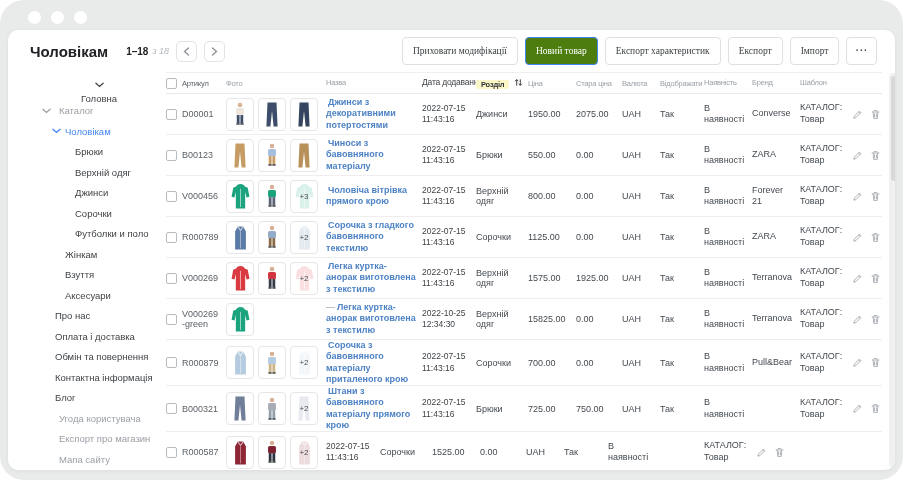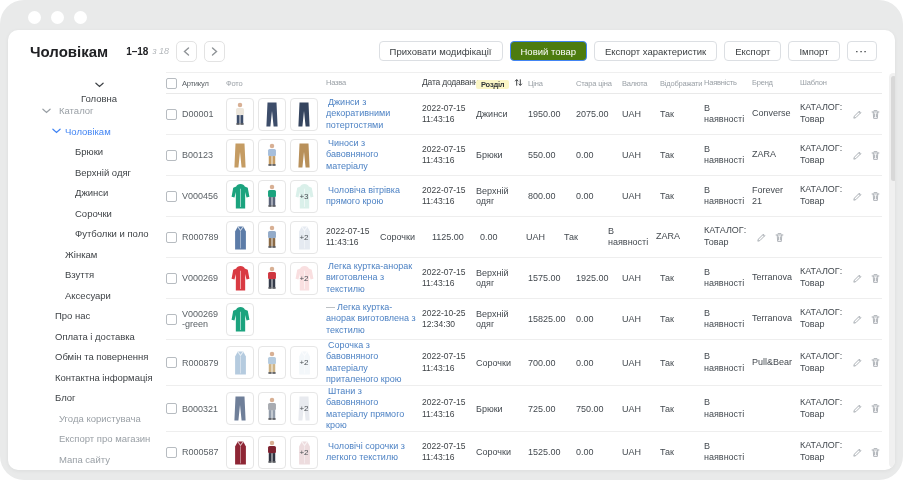--- a/index.html
+++ b/index.html
@@ -19,23 +19,23 @@
   
   .topbar { display:flex; align-items:center; height:42px; padding:0 18px 0 22px; }
   .page-title { font-size:15px; font-weight:700; color:#202124; margin-right:18px; }
   .pager { display:flex; align-items:center; gap:7px; }
   .pg-range { font-size:10px; font-weight:700; color:#202124; }
   .pg-of { font-size:9px; color:#b4b8bc; margin-left:-3px;font-style:italic; }
   .pg-btn { width:21px; height:21px; border:1px solid #e3e3e3; border-radius:5px;
             background:#fff; display:flex; align-items:center; justify-content:center;
             color:#8f9397; cursor:pointer; }
   .toolbar { margin-left:auto; display:flex; align-items:center; gap:7px; }
-  .btn { height:20px; padding:0 10px; border:1px solid #dcdfe3; border-radius:4px;
+  .btn { height:28px; padding:0 10px; border:1px solid #dcdfe3; border-radius:4px;
          background:#fff; font-size:9.5px; color:#3c4043; display:flex; align-items:center;
-         cursor:pointer; white-space:nowrap; font-family:Liberation Sans, sans-serif; }
+         cursor:pointer; white-space:nowrap; font-family:Liberation Serif, serif; }
   .btn.primary { background:#4d7c0f; border-color:#4285f4; color:#fff; }
   .btn.more { padding:0 8px; font-weight:700; letter-spacing:1px; }
 
   
   .content { display:flex; height:calc(100% - 42px); padding-left:22px; }
   .sidebar { width:136px; flex:0 0 136px; padding-top:8px; }
   .tree-item { display:flex; align-items:center; gap:4px; height:20.5px;
                font-size:9.5px; cursor:pointer; white-space:nowrap; }
   .tree-item .tw { width:9px; height:9px; flex:0 0 9px; display:flex; align-items:center; }
   .tree-item.nochev .tw svg { visibility:hidden; }
@@ -46,21 +46,21 @@
   .table-wrap { flex:1; position:relative; padding-right:16px; }
   .thead, .trow { display:flex; align-items:center; }
   .thead { height:22px; border-top:1px solid #efefef; border-bottom:1px solid #e9e9e9;
            color:#9aa0a6; font-size:7.5px; letter-spacing:-0.2px; white-space:nowrap;align-items:center; }
   .trow { min-height:41px; border-bottom:1px solid #eeeeee; font-size:9px; color:#444a50; }
   .cell { padding-right:6px; }
   .c-check{ width:16px; flex:0 0 16px; }
   .c-sku{ width:44px; flex:0 0 44px; word-break:break-all; color:#5b6166; }
   .c-photo{ width:100px; flex:0 0 100px; display:flex; gap:4px; align-items:center; }
   .c-name{ width:96px; flex:0 0 96px; line-height:1.25; }
-  .c-name a { color:#4d82c4; text-decoration:none; cursor:pointer; }
+  .c-name a { color:#4d82c4; text-decoration:none; cursor:pointer;font-weight:bold; }
   .c-name .prefix { color:#9aa0a6; margin-right:2px; }
   .c-date{ width:54px; flex:0 0 54px; font-size:8.5px; line-height:1.3; color:#3f4347; }
   .c-section{ width:52px; flex:0 0 52px; }
   .c-price{ width:48px; flex:0 0 48px; }
   .c-old{ width:46px; flex:0 0 46px; }
   .c-cur{ width:38px; flex:0 0 38px; }
   .c-disp{ width:44px; flex:0 0 44px; }
   .c-avail{ width:48px; flex:0 0 48px; line-height:1.25; }
   .c-brand{ width:48px; flex:0 0 48px; line-height:1.25; }
   .c-tpl{ width:52px; flex:0 0 52px; line-height:1.3; }
@@ -484,20 +484,21 @@
                 </span>
                 <span class="thumb faded">
                   <svg width="21" height="27" viewBox="0 0 20 26">
                     <path d="M4.8 24.5V7.2L7.4 2.5H12.6L15.2 7.2V24.5Z" fill="#5c7ca8"></path>
                     <path d="M7.4 2.5L10 6.2 12.6 2.5" stroke="rgba(255,255,255,.7)" stroke-width="1" fill="none"></path>
                     <path d="M10 7V23.5" stroke="rgba(255,255,255,.5)" stroke-width="0.8"></path>
                   </svg>
                   <span class="more-badge">+2</span>
                 </span>
               </div>
+    <div class="cell c-name"><span class="prefix"></span><a>Сорочка з гладкого бавовняного текстилю</a></div>
     <div class="cell c-date">
       <div>2022-07-15</div>
       <div>11:43:16</div>
     </div>
     <div class="cell c-section">Сорочки</div>
     <div class="cell c-price">1125.00</div>
     <div class="cell c-old">0.00</div>
     <div class="cell c-cur">UAH</div>
     <div class="cell c-disp">Так</div>
     <div class="cell c-avail">В наявності</div>
@@ -728,21 +729,20 @@
                 </span>
                 <span class="thumb faded">
                   <svg width="21" height="27" viewBox="0 0 20 26">
                     <path d="M4.8 24.5V7.2L7.4 2.5H12.6L15.2 7.2V24.5Z" fill="#8e2635"></path>
                     <path d="M7.4 2.5L10 6.2 12.6 2.5" stroke="rgba(255,255,255,.7)" stroke-width="1" fill="none"></path>
                     <path d="M10 7V23.5" stroke="rgba(255,255,255,.5)" stroke-width="0.8"></path>
                   </svg>
                   <span class="more-badge">+2</span>
                 </span>
               </div>
-    <div class="cell c-name"><span class="prefix"></span><a>Чоловічі сорочки з легкого текстилю</a></div>
     <div class="cell c-date">
       <div>2022-07-15</div>
       <div>11:43:16</div>
     </div>
     <div class="cell c-section">Сорочки</div>
     <div class="cell c-price">1525.00</div>
     <div class="cell c-old">0.00</div>
     <div class="cell c-cur">UAH</div>
     <div class="cell c-disp">Так</div>
     <div class="cell c-avail">В наявності</div>

